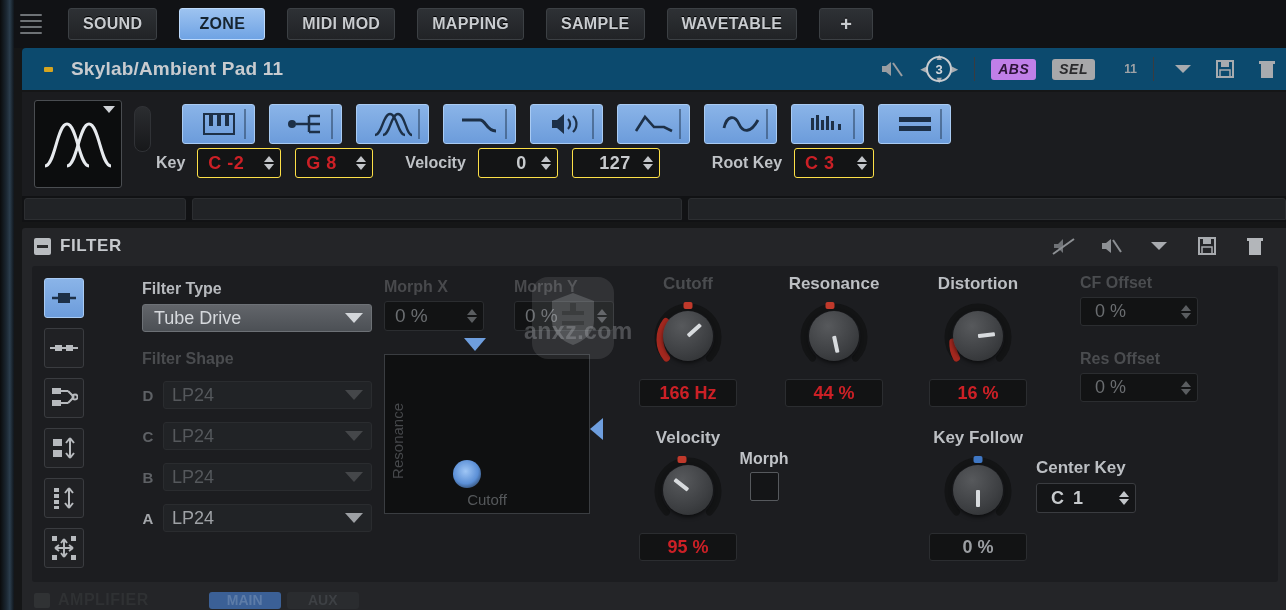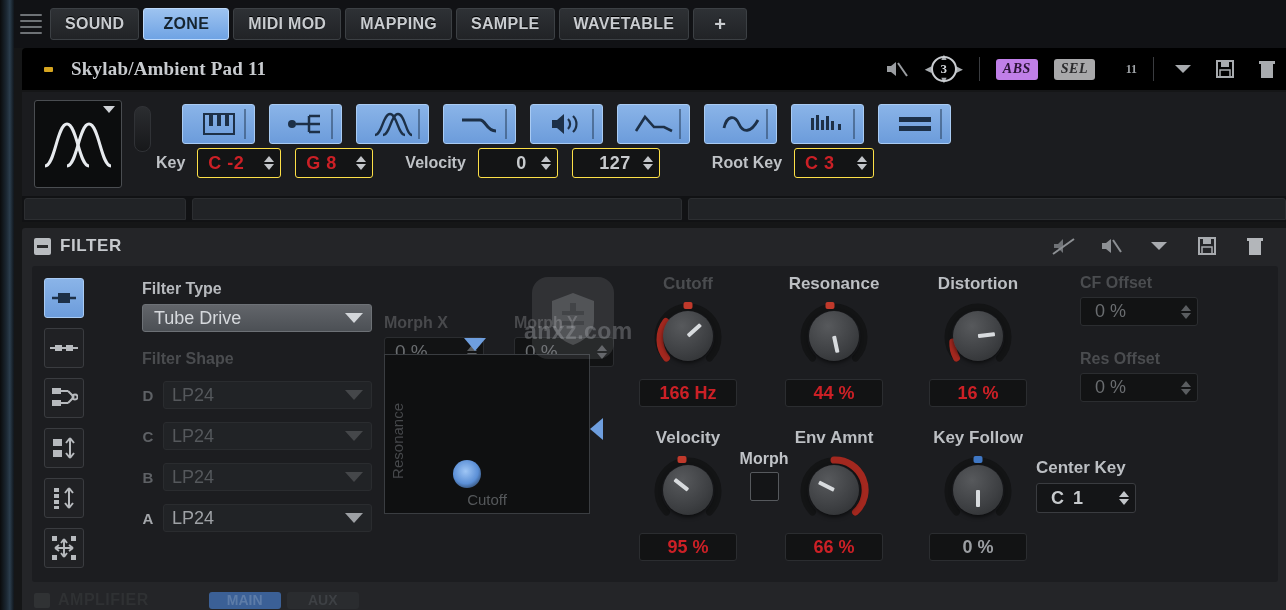--- a/index.html
+++ b/index.html
@@ -15,21 +15,21 @@
   }
   
   .edge-left {
     position: absolute; left: 0; top: 0; width: 14px; height: 610px;
     background: linear-gradient(90deg,#0a0b0c 0%, #1b2732 45%, #2b3d4c 70%, #10161c 100%);
   }
   
   .tabbar {
     position: absolute; left: 14px; top: 0; right: 0; height: 48px;
     background: #111215;
-    display: flex; align-items: center; gap: 4px;
+    display: flex; align-items: center; gap: 22px;
     padding: 4px 6px;
   }
   .grip {
     width: 22px; height: 30px; margin-right: 4px;
     display: flex; flex-direction: column; justify-content: center; gap: 4px;
   }
   .grip i { display:block; height:2px; background:#6e7276; border-radius:1px; }
   .tab {
     height: 32px; min-width: 86px; padding: 0 14px;
     background: linear-gradient(180deg,#2e3135,#212326);
@@ -41,23 +41,23 @@
     white-space: nowrap;
   }
   .tab.active {
     background: linear-gradient(180deg,#9dc3f0,#6fa3e4);
     border-color: #bcd9fb; color: #16242f; text-shadow: none;
   }
   .tab.plus { min-width: 54px; font-size: 20px; }
   
   .preset-bar {
     position: absolute; left: 22px; top: 48px; right: 0; height: 42px;
-    background: #000000;
+    background: #0c4a6e;
     border-radius: 4px 0 0 0;
-    display: flex; align-items: center; font-family: Liberation Serif, serif;
+    display: flex; align-items: center;
   }
   .dot-yellow {
     width: 9px; height: 5px; background: #d6a520; margin-left: 22px; border-radius:1px;
   }
   .preset-name {
     margin-left: 18px; color: #c8cbcf; font-size: 19px; font-weight: 700;
     letter-spacing: .2px;
   }
   .preset-right {
     margin-left: auto; display: flex; align-items: center; gap: 16px; padding-right: 6px;
@@ -182,21 +182,21 @@
   .dd.dim .ddtext { color:#55585c; }
   .dd.dim .ddcaret { border-top-color:#45474a; }
   .dd.dim.bright .ddtext { color:#9ea1a5; }
   .dd.dim.bright .ddcaret { border-top-color:#9da0a4; }
   .shape-row { display:flex; align-items:center; gap:9px; margin-top:13px; }
   .shape-letter { width:12px; color:#5e6165; font-size:15px; font-weight:700; text-align:center; }
   .shape-letter.bright { color:#a4a7ab; }
   .shape-row .dd { flex:1;padding-left:8px; }
   
   .morphwrap { position:absolute; left:352px; top:12px; width:230px; }
-  .morphs { display:flex; gap:30px;margin-top:36px; }
+  .morphs { display:flex; gap:30px; }
   .morph-col { width:104px; }
   .morph-lab { color:#48494c; font-size:16px; font-weight:700; margin-bottom:5px; }
   .morph-box {
     height:30px; background:#121314; border:1px solid #2b2d30; border-radius:3px;
     display:flex; align-items:center; justify-content:space-between; padding:0 6px 0 10px;
   }
   .morph-box .v { color:#6a6d70; font-size:19px; font-weight:400; }
   .spin.dim i.up { border-bottom-color:#5a5d60; }
   .spin.dim i.dn { border-top-color:#5a5d60; }
   .xypad {
@@ -714,32 +714,20 @@
             <div class="ledtop" style="background:#c0392b;left:42%;"></div>
           </div>
           <div class="valbox red">95 %</div>
         </div>
 
         <div class="norm-wrap" style="top:176px;">
           <div class="norm-lab">Morph</div>
           <div class="norm-box"></div>
         </div>
 
-        <div class="knob-cell" style="left:146px; top:154px;">
-          <div class="knob-title">Env Amnt</div>
-          <div class="knob">
-            <svg class="arc" viewBox="0 0 72 72">
-              <path d="M14.5 58 A30 30 0 1 1 57.5 58" fill="none" stroke="#131415" stroke-width="7" stroke-linecap="round"></path>
-              <path d="M36 6 A30 30 0 0 1 57.5 58" fill="none" stroke="#a3281f" stroke-width="7" stroke-linecap="round"></path>
-            </svg>
-            <div class="cap"></div>
-            <div class="ptr" style="transform:translate(-50%,0) rotate(117deg);"></div>
-          </div>
-          <div class="valbox red">66 %</div>
-        </div>
 
         <div class="knob-cell" style="left:290px; top:154px;">
           <div class="knob-title">Key Follow</div>
           <div class="knob">
             <svg class="arc" viewBox="0 0 72 72">
               <path d="M14.5 58 A30 30 0 1 1 57.5 58" fill="none" stroke="#131415" stroke-width="7" stroke-linecap="round"></path>
             </svg>
             <div class="cap"></div>
             <div class="ptr" style="transform:translate(-50%,0) rotate(0deg);"></div>
             <div class="ledtop" style="background:#3f77c4;"></div>

